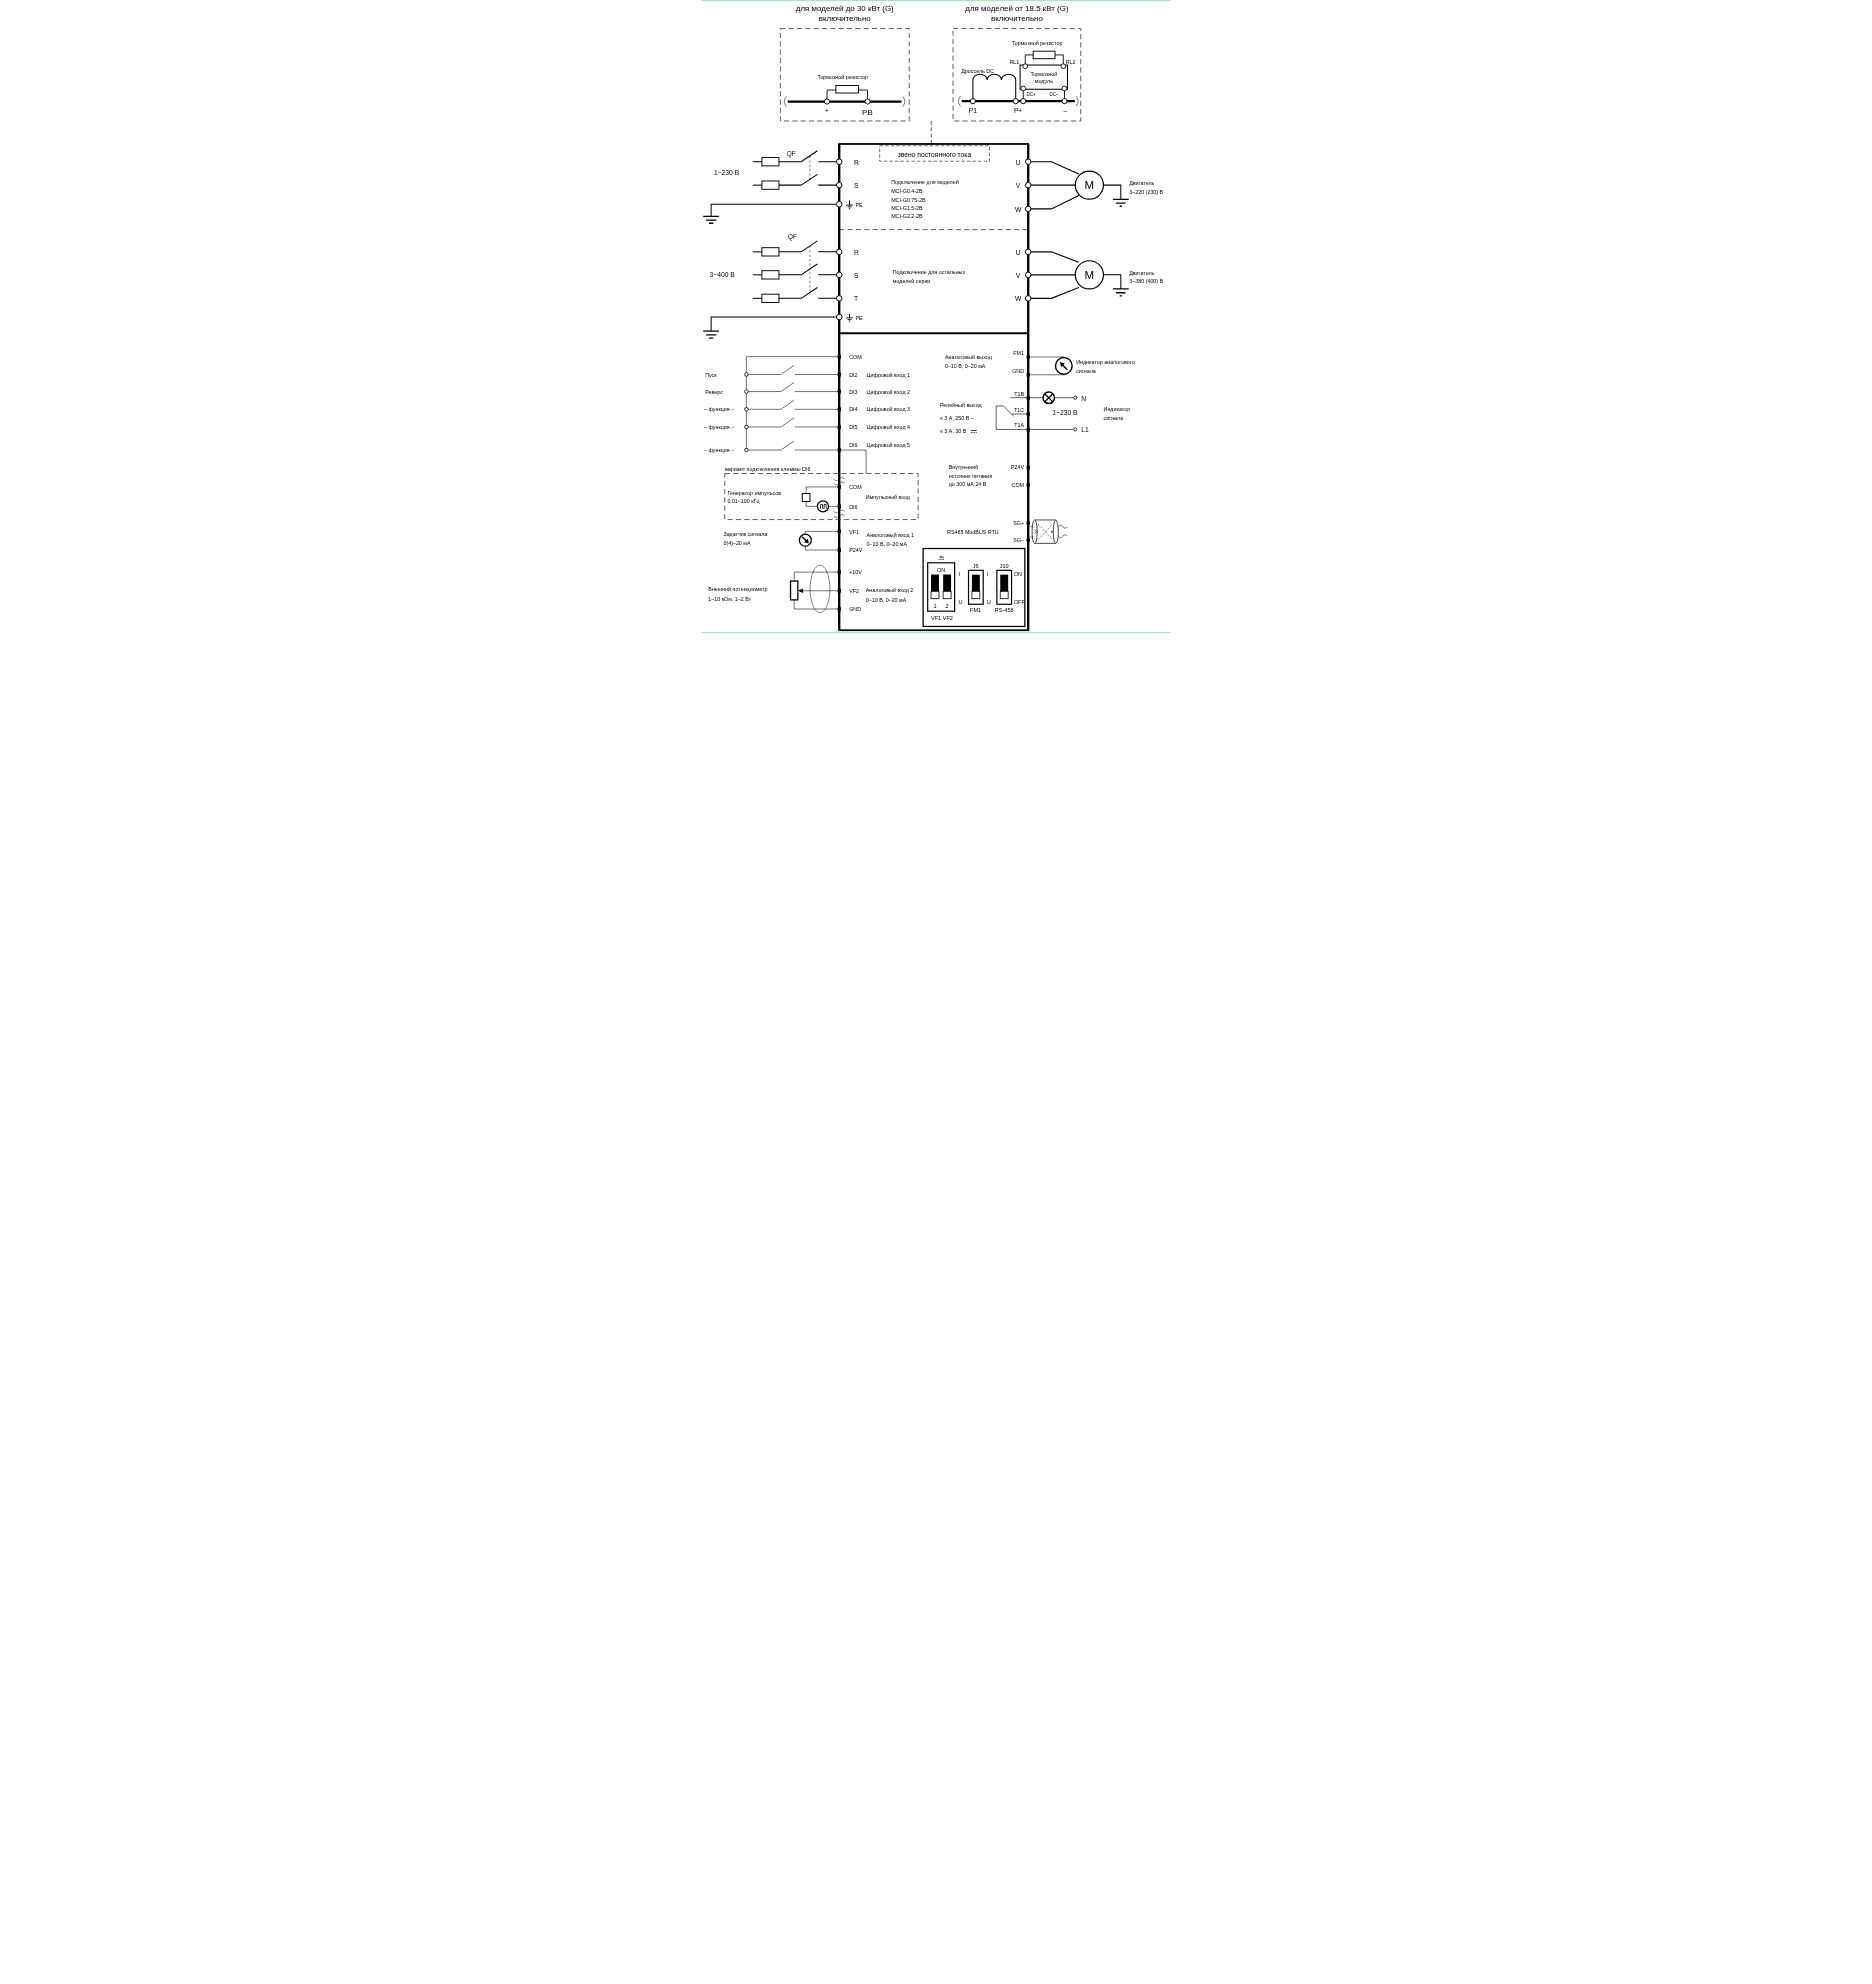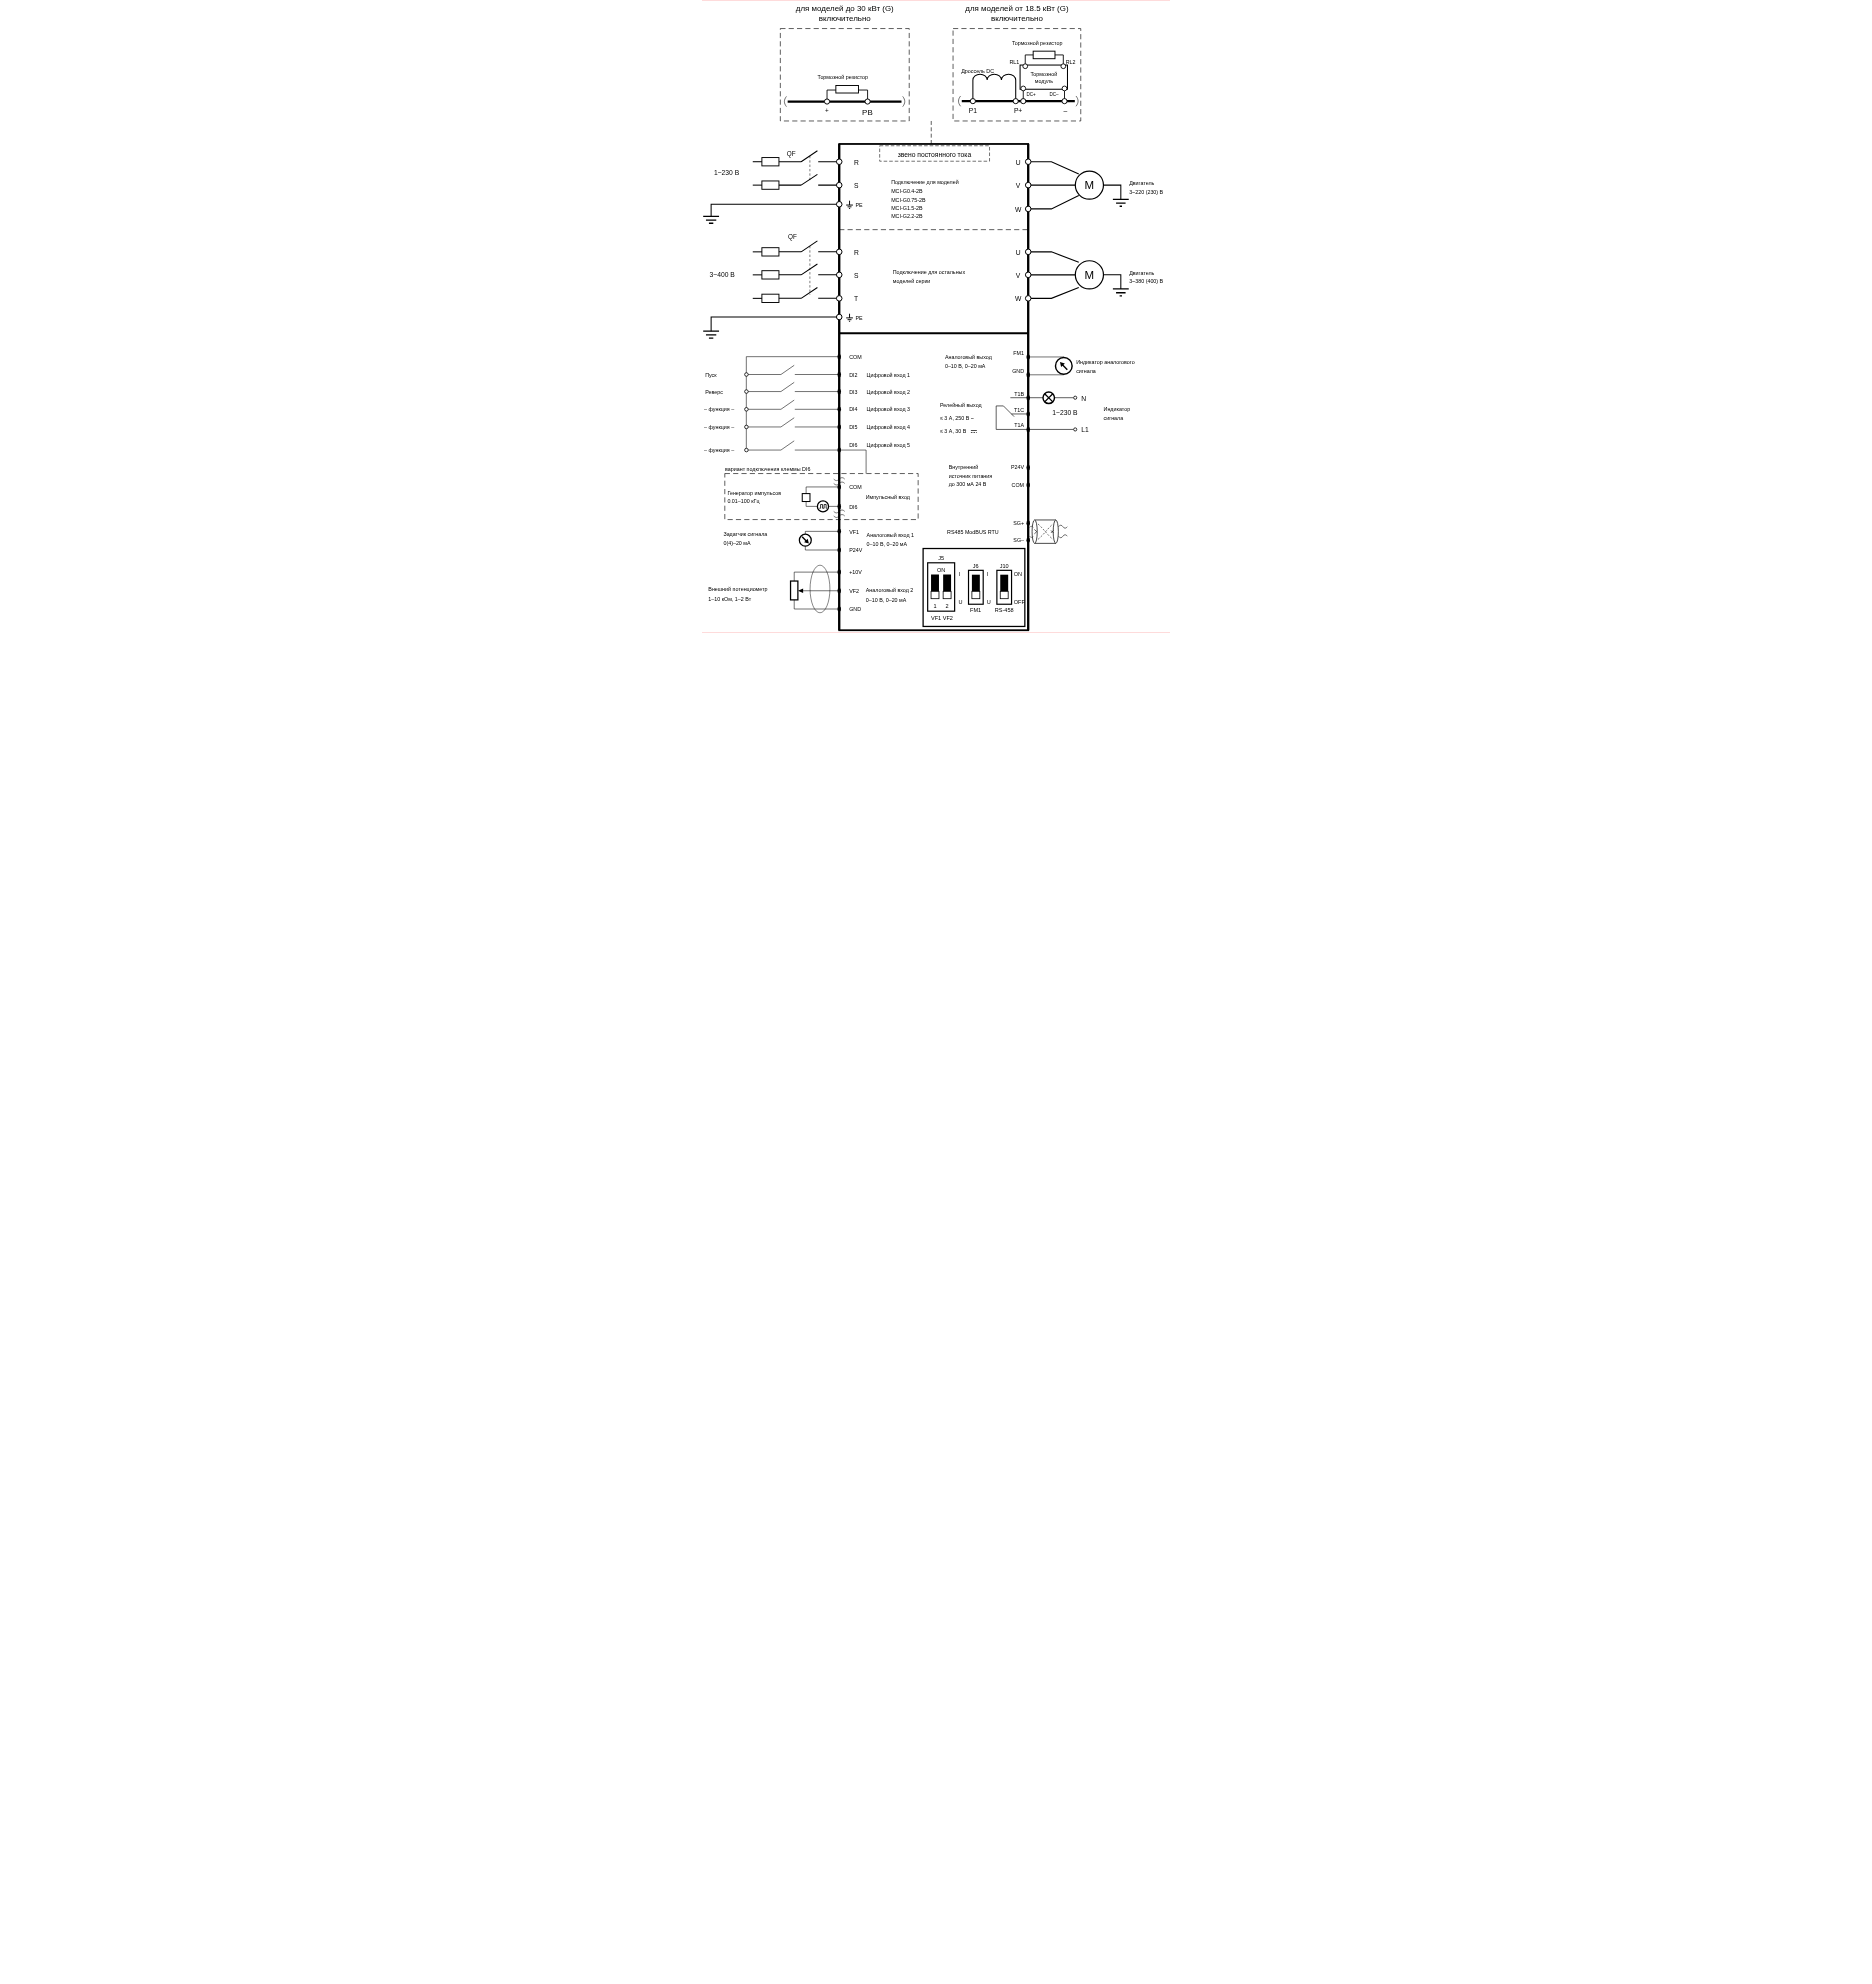--- a/index.html
+++ b/index.html
@@ -1,16 +1,16 @@
 <!DOCTYPE html>
 <html style="font-size:6.4px"><head>
 <meta charset="utf-8">
 <style>
   html,body{margin:0;padding:0;background:#ffffff;}
-  .page{width:468px;height:633px;background:#fca5a5;position:relative;margin:0 auto;}
+  .page{width:468px;height:633px;background:#22c55e;position:relative;margin:0 auto;}
   svg{font-family:"Liberation Sans", sans-serif;fill:#000;}
   text{fill:#000;}
   .ln{stroke:#000;fill:none;}
 </style>
 </head>
 <body>
 
 <div class="page">
 <svg width="468" height="633" viewBox="0 0 1180 1594">
   <rect x="0" y="0" width="1180" height="1594" fill="#ffffff"></rect>

